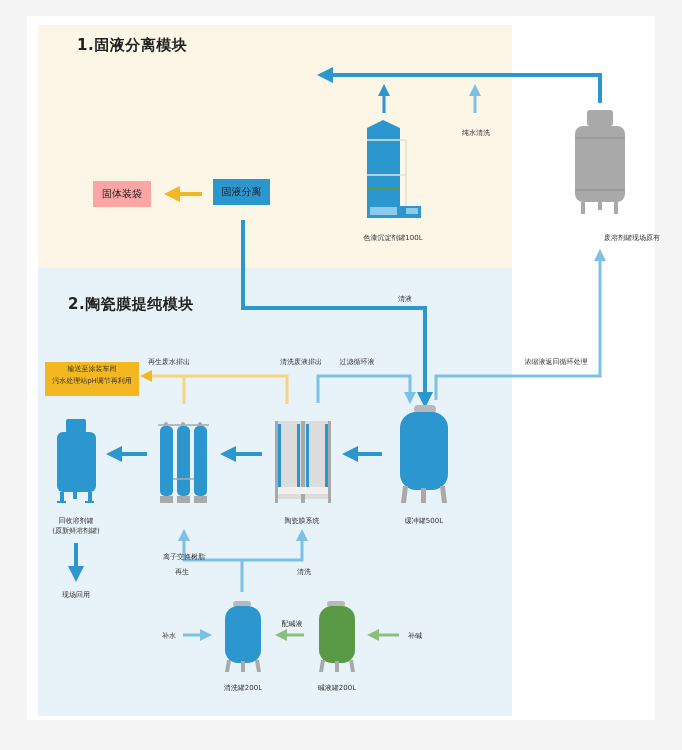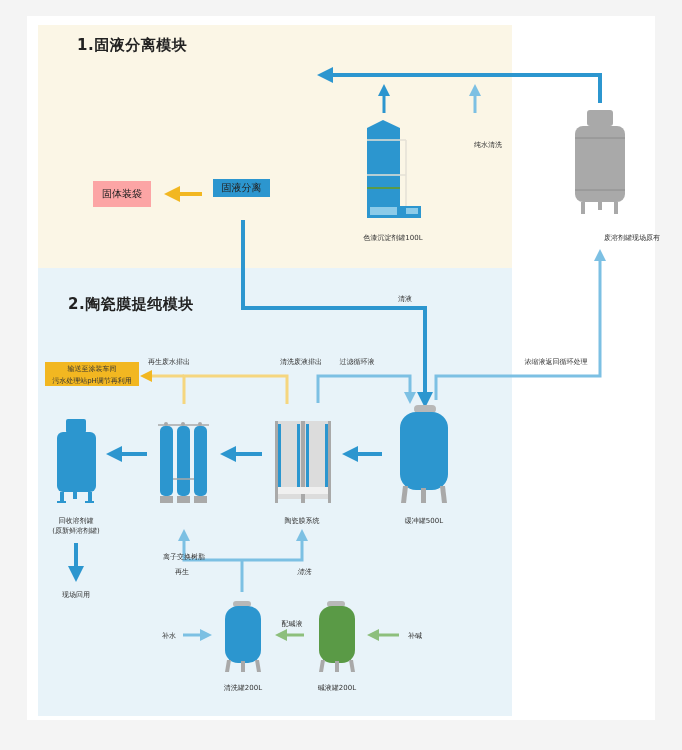--- a/index.html
+++ b/index.html
@@ -22,21 +22,21 @@
     position: absolute; font-size: 7px; color: #333; white-space: nowrap;
     transform: translateX(-50%);
   }
   .box {
     position: absolute; display: flex; align-items: center; justify-content: center;
     font-size: 10px; color: #222;
   }
   .box-yellow { background: #fca5a5; }
   .box-blue { background: #2c96cf; }
   .ybox {
-    position: absolute; left: 45px; top: 362px; width: 94px; height: 24px;
+    position: absolute; left: 45px; top: 362px; width: 94px; height: 34px;
     background: #f2b721; font-size: 7px; color: #333; text-align: center;
     line-height: 12px; padding-top: 1px; box-sizing: border-box;
   }
   svg.diagram { position: absolute; left: 0; top: 0; }
 </style>
 </head>
 <body>
 
 <div class="card"></div>
 <div class="zone1"></div>
@@ -170,23 +170,23 @@
     <rect x="327" y="601" width="18" height="6" rx="3" fill="#b8b8b8"></rect>
     <rect x="319" y="606" width="36" height="57" rx="13" fill="#5a9a46"></rect>
     <polygon points="321,660 325,660 323,672 319,672" fill="#a9a9a9"></polygon>
     <rect x="335" y="661" width="4" height="11" fill="#a9a9a9"></rect>
     <polygon points="349,660 353,660 355,672 351,672" fill="#a9a9a9"></polygon>
   </g>
 </svg>
 
 <div class="zone-title" style="left:77px; top:36px;">1.固液分离模块</div>
 <div class="box box-yellow" style="left:93px; top:181px; width:58px; height:26px;">固体装袋</div>
-<div class="box box-blue" style="left:213px; top:179px; width:57px; height:18px;">固液分离</div>
+<div class="box box-blue" style="left:213px; top:179px; width:57px; height:26px;">固液分离</div>
 <div class="lbl" style="left:393px; top:233px;">色漆沉淀剂罐100L</div>
-<div class="lbl" style="left:476px; top:140px;margin-left:12px;">纯水清洗</div>
+<div class="lbl" style="left:476px; top:128px;">纯水清洗</div>
 <div class="lbl" style="left:632px; top:233px;">废溶剂罐现场原有</div>
 
 <div class="zone-title" style="left:68px; top:295px;">2.陶瓷膜提纯模块</div>
 <div class="lbl" style="left:405px; top:294px;">清液</div>
 <div class="lbl" style="left:169px; top:357px;">再生废水排出</div>
 <div class="lbl" style="left:265px; top:357px;margin-left:36px;">清洗废液排出</div>
 <div class="lbl" style="left:357px; top:357px;">过滤循环液</div>
 <div class="lbl" style="left:556px; top:357px;">浓缩液返回循环处理</div>
 
 <div class="ybox">
@@ -194,18 +194,18 @@
   <div>污水处理站pH调节再利用</div>
 </div>
 
 <div class="lbl" style="left:76px; top:516px;">回收溶剂罐</div>
 <div class="lbl" style="left:76px; top:526px;">(原新鲜溶剂罐)</div>
 <div class="lbl" style="left:76px; top:590px;">现场回用</div>
 <div class="lbl" style="left:184px; top:516px;margin-top:36px;">离子交换树脂</div>
 <div class="lbl" style="left:302px; top:516px;">陶瓷膜系统</div>
 <div class="lbl" style="left:424px; top:516px;">缓冲罐500L</div>
 <div class="lbl" style="left:182px; top:567px;">再生</div>
-<div class="lbl" style="left:304px; top:567px;font-style:italic;">清洗</div>
+<div class="lbl" style="left:304px; top:567px;">清洗</div>
 <div class="lbl" style="left:169px; top:631px;">补水</div>
 <div class="lbl" style="left:292px; top:619px;">配碱液</div>
 <div class="lbl" style="left:415px; top:631px;">补碱</div>
 <div class="lbl" style="left:243px; top:683px;">清洗罐200L</div>
 <div class="lbl" style="left:337px; top:683px;">碱液罐200L</div>
 
 </body></html>

